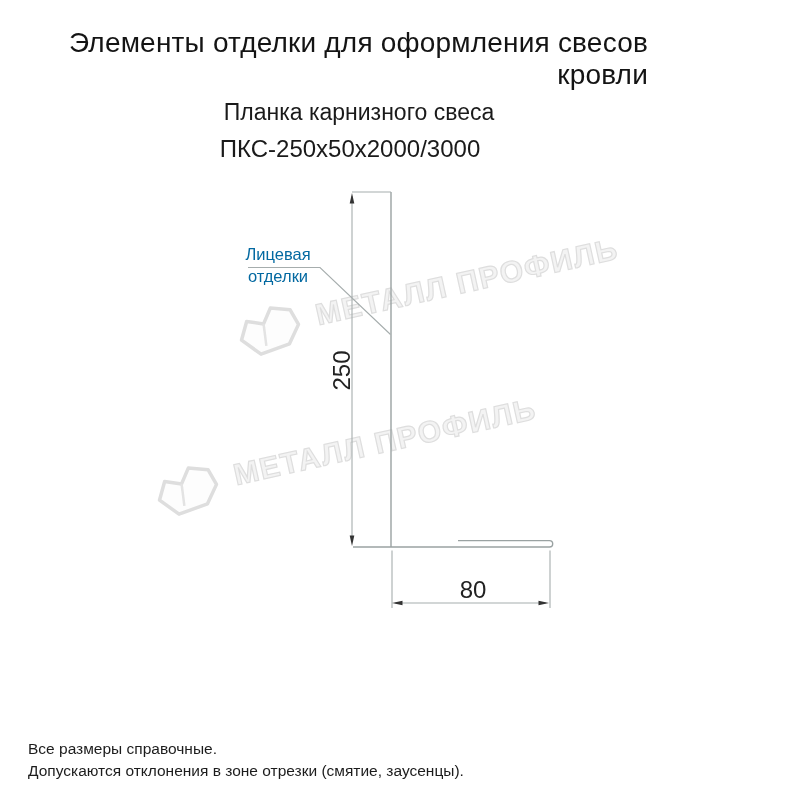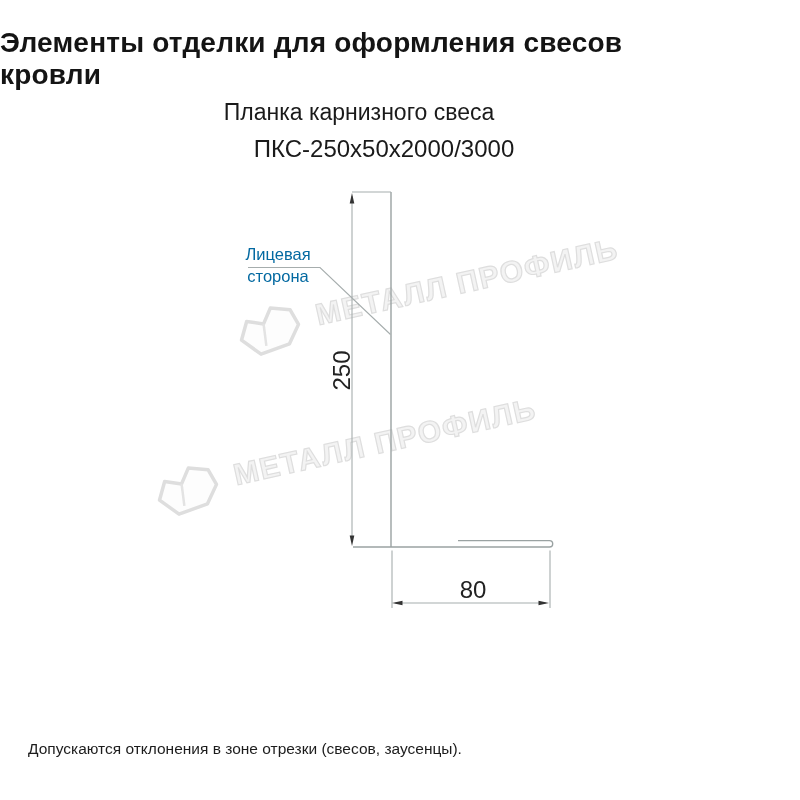--- a/index.html
+++ b/index.html
@@ -5,30 +5,30 @@
   html,body{margin:0;padding:0;}
   body{
     width:800px;height:800px;background:#ffffff;position:relative;overflow:hidden;
     font-family:"Liberation Sans","DejaVu Sans",sans-serif;
     -webkit-font-smoothing:antialiased;
   }
   .abs{position:absolute;}
 
   
   .page-title{
-    top:27px;left:0;width:648px;text-align:left;
-    font-size:28px;font-weight:700;color:#141414;letter-spacing:0.2px;
+    top:27px;left:0;width:648px;text-align:right;
+    font-size:28px;font-weight:400;color:#141414;letter-spacing:0.2px;
   }
   .page-subtitle{
     top:99px;left:0;width:718px;text-align:center;
     font-size:23px;font-weight:400;color:#1a1a1a;
   }
   .product-code{
     top:135px;left:0;width:700px;text-align:center;
-    font-size:24px;font-weight:400;color:#1a1a1a;padding-left:34px;
+    font-size:24px;font-weight:400;color:#1a1a1a;
   }
 
   
   .wm{
     display:flex;align-items:center;gap:12px;
     transform:rotate(-12.5deg);transform-origin:left center;
     z-index:1;white-space:nowrap;pointer-events:none;
   }
   .wm-1{left:232px;top:306px;height:56px;}
   .wm-2{left:150px;top:466px;height:56px;}
@@ -108,18 +108,19 @@
     <polygon points="392,603 402.5,600.7 402.5,605.3"></polygon>
     <polygon points="549,603 538.5,600.7 538.5,605.3"></polygon>
   </g>
 </svg>
 
 <div class="abs dim-text dim-250">250</div>
 <div class="abs dim-text dim-50">80</div>
 
 <div class="abs face-label">
   <div class="l1">Лицевая</div>
-  <div class="l2">сторона</div>
+  <div class="l2">отделки</div>
 </div>
 
 <div class="abs footer-note">
-  <div>Допускаются отклонения в зоне отрезки (свесов, заусенцы).</div>
+  <div>Все размеры справочные.</div>
+  <div>Допускаются отклонения в зоне отрезки (смятие, заусенцы).</div>
 </div>
 
 </body></html>

